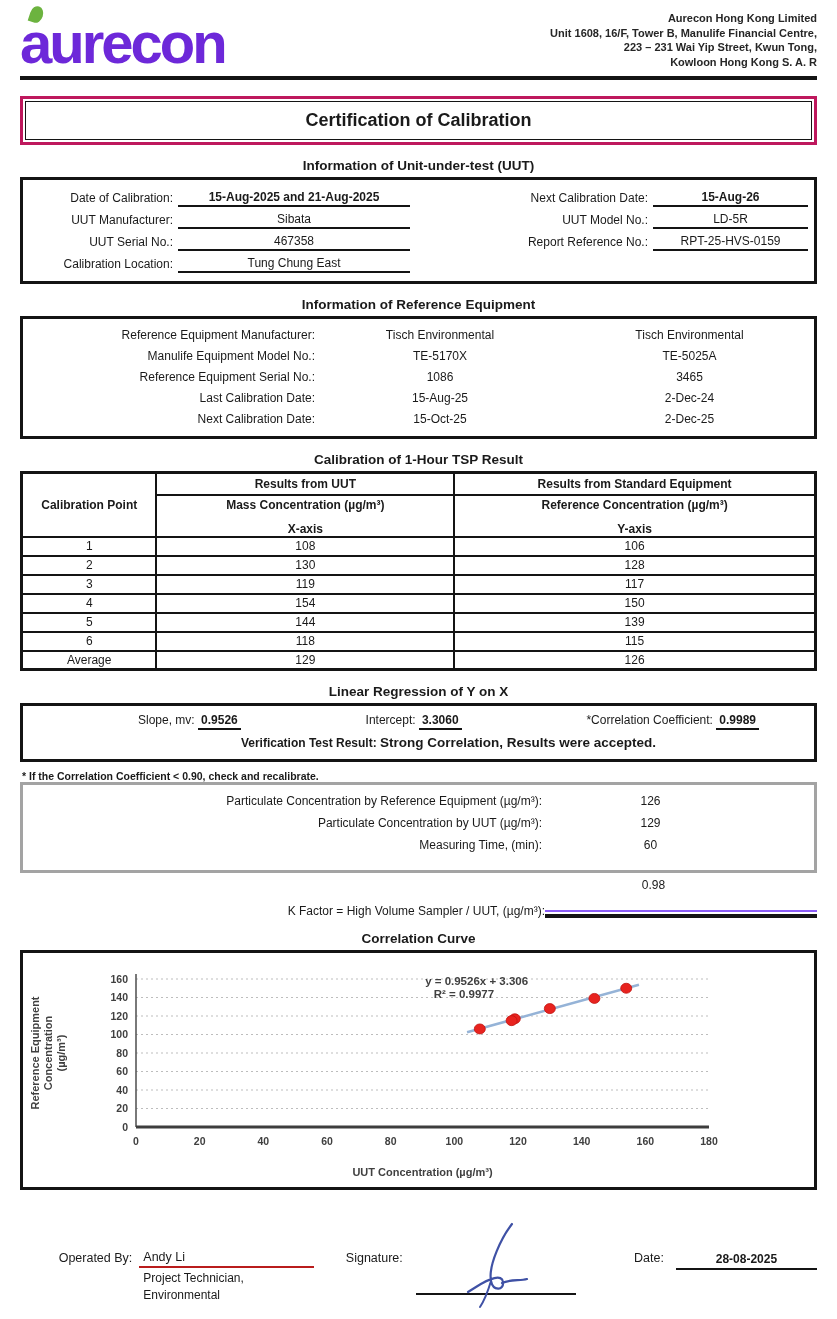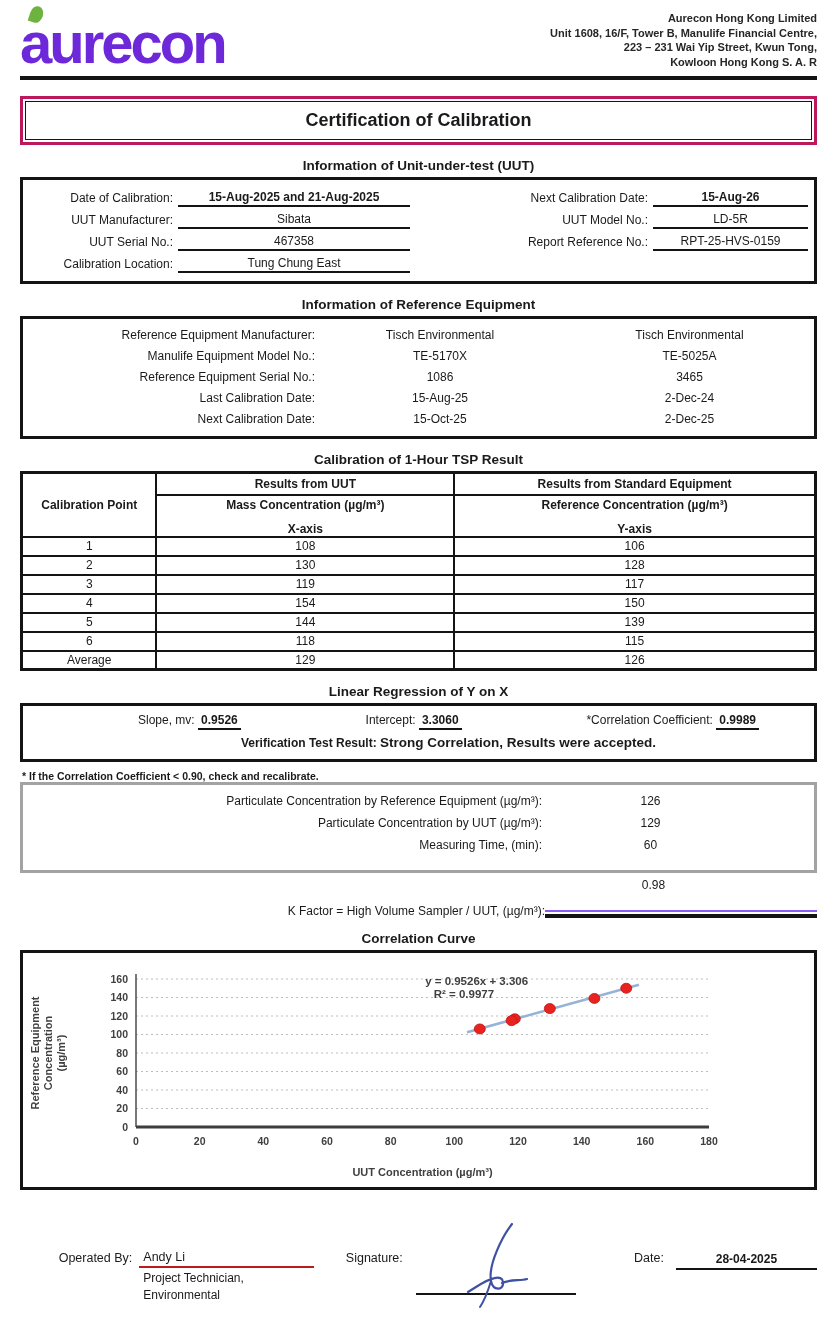--- a/index.html
+++ b/index.html
@@ -354,16 +354,16 @@
       <div class="sig-title-line">Environmental</div>
     </div>
     <div class="sig-label">Signature:</div>
     <div class="sig-line">
       <svg width="150" height="88" viewBox="0 0 150 88" xmlns="http://www.w3.org/2000/svg">
         <path d="M84,3 C74,16 60,44 63,60 C65,70 76,70 75,61 C74,53 62,57 48,66 L40,71 M74,62 C82,58 92,60 99,58" fill="none" stroke="#3f51a5" stroke-width="2.2" stroke-linecap="round"></path>
         <path d="M63,60 C60,70 56,80 52,86" fill="none" stroke="#3f51a5" stroke-width="2" stroke-linecap="round"></path>
       </svg>
     </div>
     <div class="date-label">Date:</div>
-    <div class="date-block">28-04-2025</div>
+    <div class="date-block">28-08-2025</div>
   </div>
 
 </div>
 
 </body></html>

